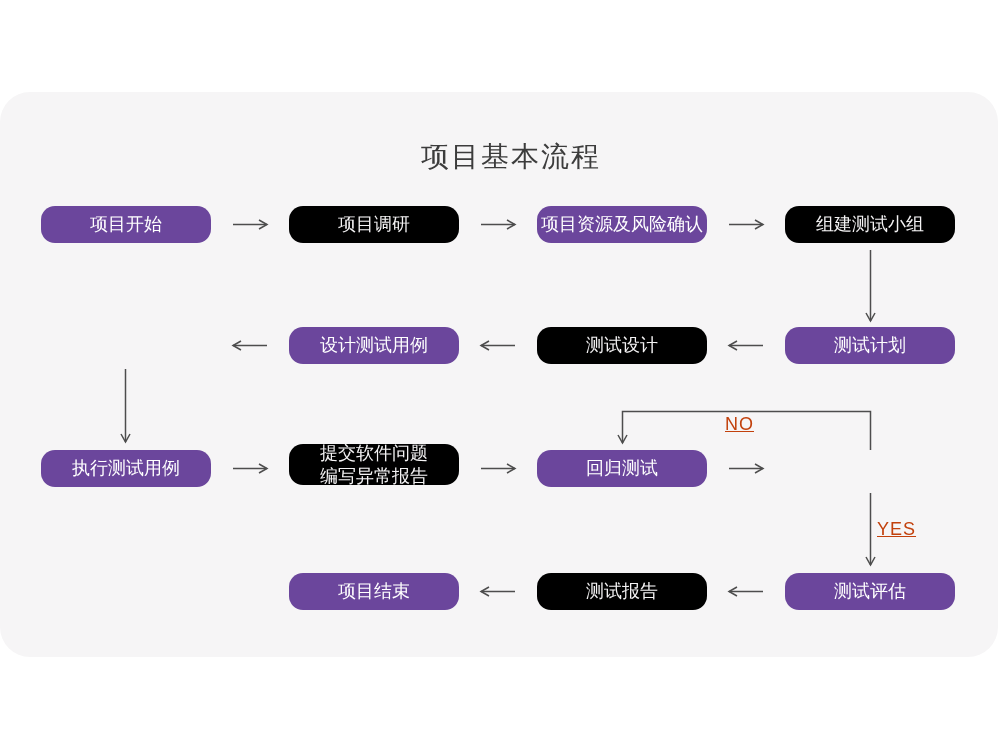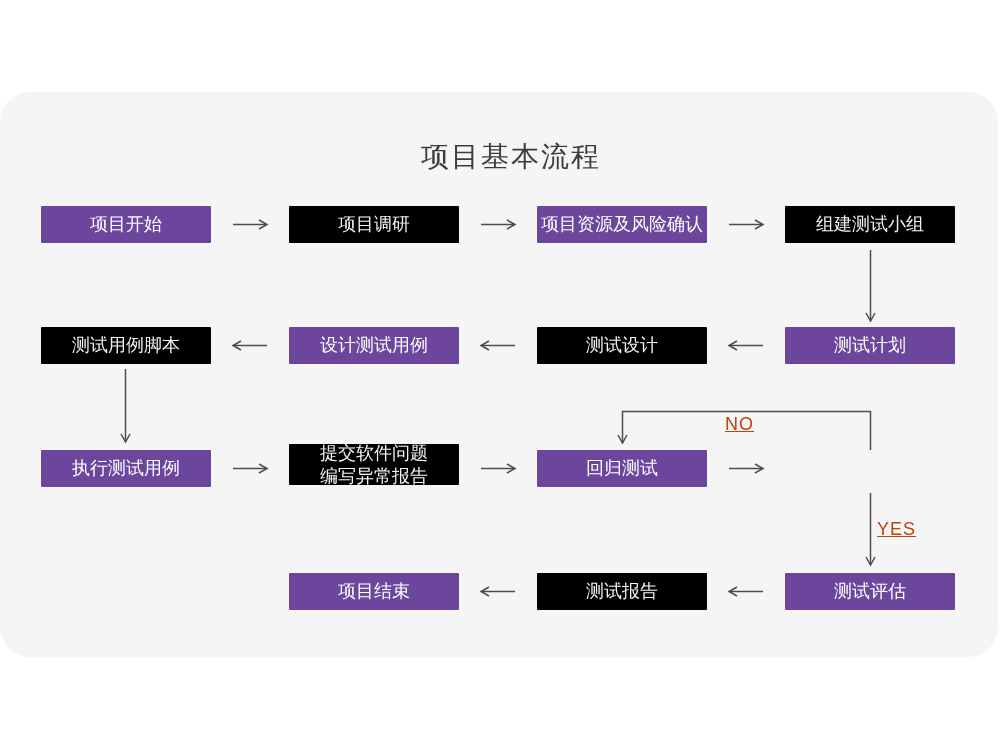--- a/index.html
+++ b/index.html
@@ -1,21 +1,21 @@
 <!DOCTYPE html>
 <html><head>
 <meta charset="utf-8">
 <style>
   html,body{margin:0;padding:0;background:#ffffff;}
   body{width:1000px;height:750px;font-family:"Liberation Sans","DejaVu Sans",sans-serif;}
   .canvas{position:relative;width:1000px;height:750px;overflow:hidden;background:#ffffff;}
   .card{position:absolute;left:0;top:92px;width:998px;height:565px;background:#f6f5f6;border-radius:30px;}
   .title{position:absolute;left:0;top:141px;width:1000px;text-align:center;font-size:28px;line-height:32px;
          color:#3c3c3c;font-weight:500;letter-spacing:2px;padding-left:11px;}
-  .node{position:absolute;width:170px;height:37px;border-radius:1px;display:flex;align-items:center;
+  .node{position:absolute;width:170px;height:37px;border-radius:14px;display:flex;align-items:center;
         justify-content:center;font-size:18px;line-height:23px;text-align:center;white-space:pre-line;}
   .node.purple{background:#6b469c;color:#ffffff;}
   .node.gray{background:#000000;color:#f4f3f4;}
   .c1{left:41px}.c2{left:289px}.c3{left:537px}.c4{left:785px}
   .r1{top:206px}.r2{top:327px}.r3{top:450px}.r4{top:573px}
   .tall{top:444px;height:41px;}
   svg.arrows{position:absolute;left:0;top:0;width:1000px;height:750px;pointer-events:none;}
   .edge-label{position:absolute;font-size:18px;color:#c2410c;letter-spacing:1px;text-decoration:underline;}
   .edge-label.no{left:725px;top:414px;}
   .edge-label.yes{left:877px;top:519px;}
@@ -30,21 +30,20 @@
   <div class="title">项目基本流程</div>
 
   <div class="node purple c1 r1">项目开始</div>
   <div class="node gray   c2 r1">项目调研</div>
   <div class="node purple c3 r1">项目资源及风险确认</div>
   <div class="node gray   c4 r1">组建测试小组</div>
 
   <div class="node purple c4 r2">测试计划</div>
   <div class="node gray   c3 r2">测试设计</div>
   <div class="node purple c2 r2">设计测试用例</div>
-  <div class="node gray   c1 r2">测试用例脚本</div>
 
   <div class="node purple c1 r3">执行测试用例</div>
   <div class="node gray   c2 tall">提交软件问题
 编写异常报告</div>
   <div class="node purple c3 r3">回归测试</div>
 
   <div class="node purple c4 r4">测试评估</div>
   <div class="node gray   c3 r4">测试报告</div>
   <div class="node purple c2 r4">项目结束</div>
 

